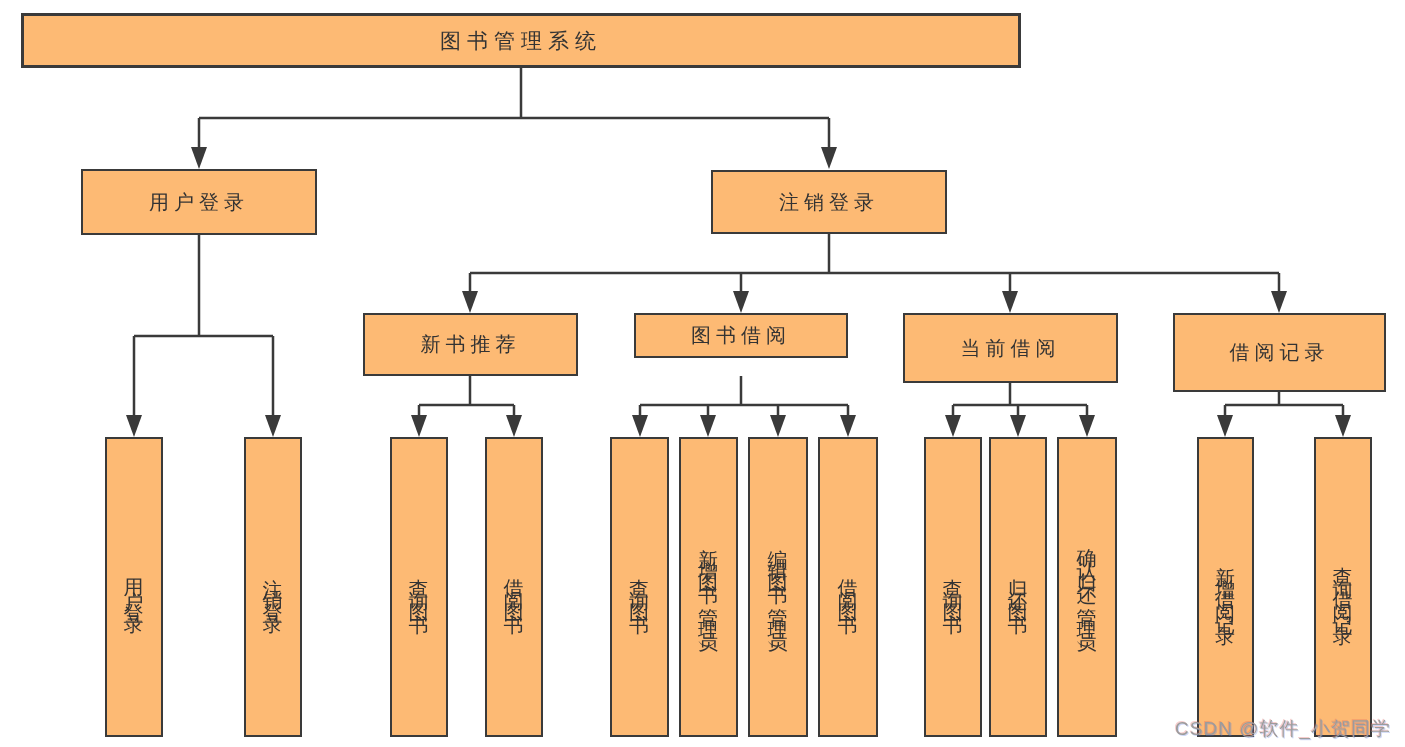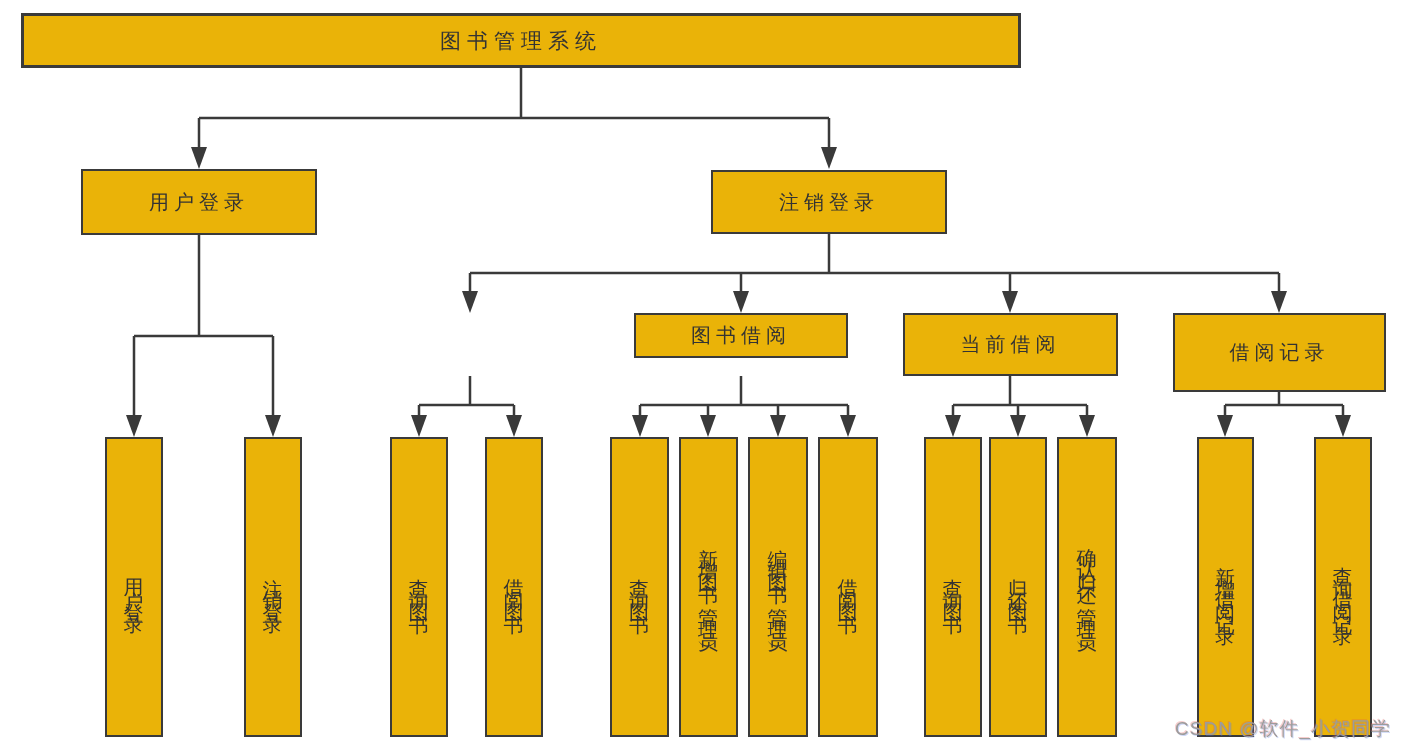--- a/index.html
+++ b/index.html
@@ -17,21 +17,21 @@
     font-family: "Liberation Sans", "DejaVu Sans", sans-serif;
     color: var(--text);
     overflow: hidden;
   }
   .connectors { position:absolute; left:0; top:0; z-index:1; }
   .connectors path { stroke: var(--line); stroke-width: 2.5; fill: none; }
   .connectors polygon { fill: var(--line); stroke: none; }
   .box {
     position: absolute;
     box-sizing: border-box;
-    background: #eab308;
+    background: #fdba74;
     border: 2.5px solid var(--line);
     display: flex;
     align-items: center;
     justify-content: center;
     font-size: 20px;
     color: var(--text);
     z-index: 2;
     text-align: center;
   }
   .box.root { border-width: 3px; letter-spacing: 6px; font-size: 21px; }
@@ -94,22 +94,23 @@
       <polygon points="1225,437 1217,415 1233,415"></polygon>
       <polygon points="1343,437 1335,415 1351,415"></polygon>
     </g>
   </svg>
 
   <div class="box root" style="left:21px; top:13px; width:1000px; height:55px;">图书管理系统</div>
 
   <div class="box lvl" style="left:81px; top:169px; width:236px; height:66px;">用户登录</div>
   <div class="box lvl" style="left:711px; top:170px; width:236px; height:64px;">注销登录</div>
 
+  <div class="box lvl" style="left:363px; top:313px; width:215px; height:63px;">新书推荐</div>
   <div class="box lvl" style="left:634px; top:313px; width:214px; height:45px;">图书借阅</div>
-  <div class="box lvl" style="left:903px; top:313px; width:215px; height:63px;">当前借阅</div>
+  <div class="box lvl" style="left:903px; top:313px; width:215px; height:70px;">当前借阅</div>
   <div class="box lvl" style="left:1173px; top:313px; width:213px; height:79px;">借阅记录</div>
 
   <div class="box v" style="left:105px; top:437px; width:58px; height:300px;">用户登录</div>
   <div class="box v" style="left:244px; top:437px; width:58px; height:300px;">注销登录</div>
 
   <div class="box v" style="left:390px; top:437px; width:58px; height:300px;">查询图书</div>
   <div class="box v" style="left:485px; top:437px; width:58px; height:300px;">借阅图书</div>
 
   <div class="box v" style="left:610px; top:437px; width:59px; height:300px;">查询图书</div>
   <div class="box v" style="left:679px; top:437px; width:59px; height:300px;">新增图书（管理员）</div>

